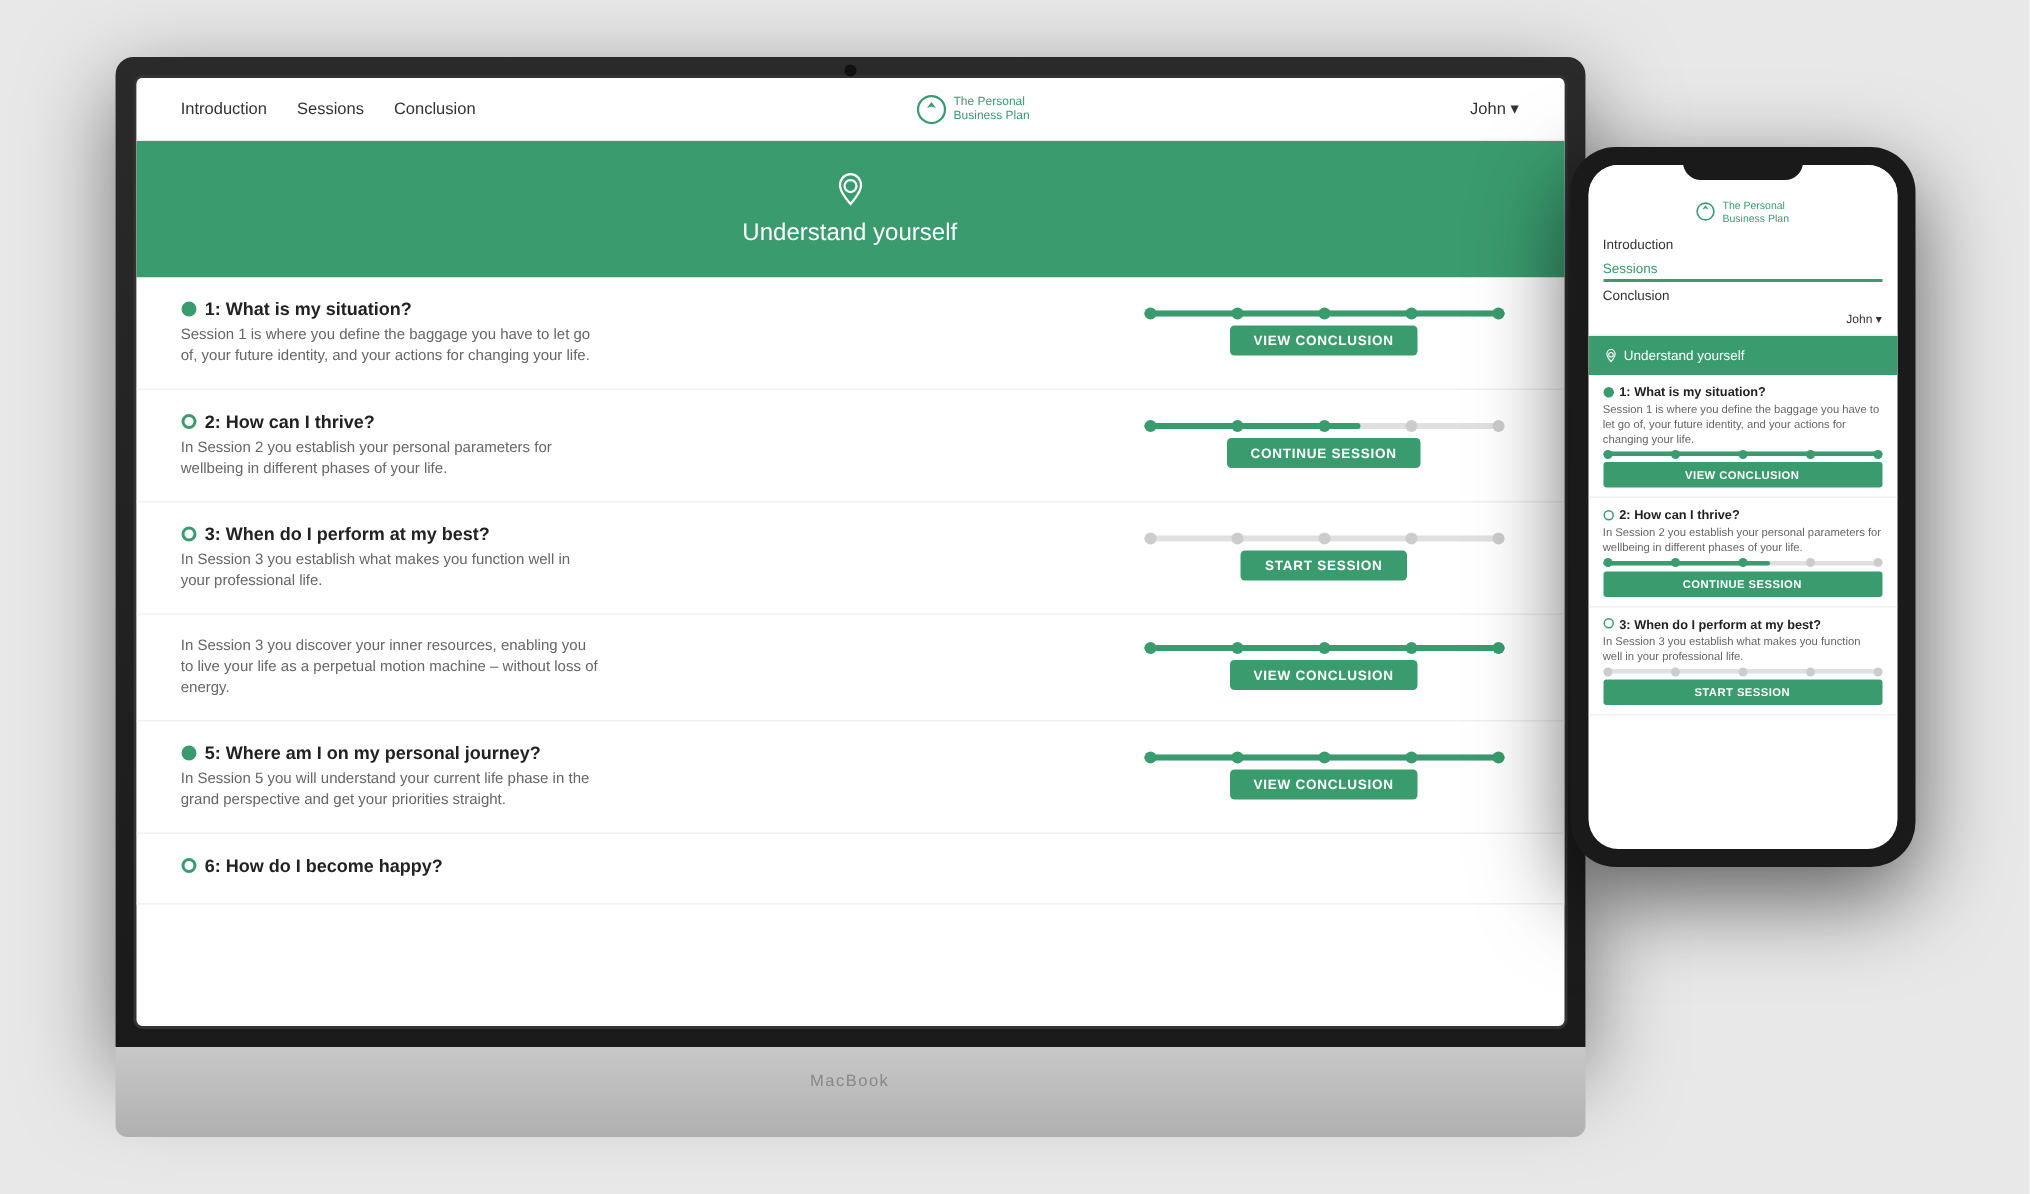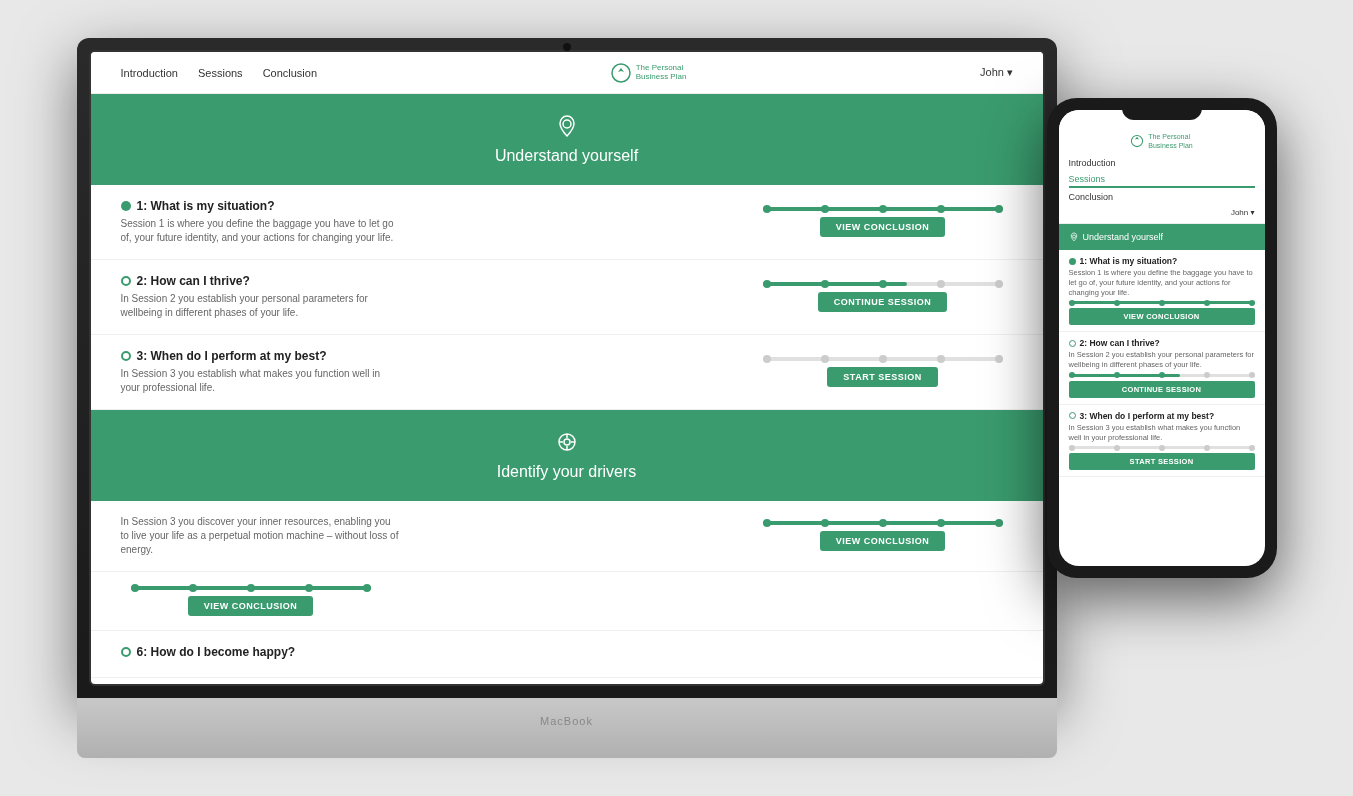--- a/index.html
+++ b/index.html
@@ -536,31 +536,20 @@
                     <div class="progress-dot inactive"></div>
                     <div class="progress-dot inactive"></div>
                     <div class="progress-dot inactive"></div>
                   </div>
                 </div>
                 <button class="session-btn">START SESSION</button>
               </div>
             </div>
           </div>
 
-          <div class="section-header">
-            <svg class="section-icon" viewBox="0 0 24 24" fill="none" xmlns="http://www.w3.org/2000/svg">
-              <circle cx="12" cy="12" r="8" stroke="white" stroke-width="1.5" fill="none"></circle>
-              <circle cx="12" cy="12" r="3" stroke="white" stroke-width="1.5" fill="none"></circle>
-              <line x1="12" y1="4" x2="12" y2="8" stroke="white" stroke-width="1.5"></line>
-              <line x1="12" y1="16" x2="12" y2="20" stroke="white" stroke-width="1.5"></line>
-              <line x1="4" y1="12" x2="8" y2="12" stroke="white" stroke-width="1.5"></line>
-              <line x1="16" y1="12" x2="20" y2="12" stroke="white" stroke-width="1.5"></line>
-            </svg>
-            <div class="section-title">Identify your drivers</div>
-          </div>
 
           <div class="sessions-list">
 
             <div class="session-item">
               <div class="session-info">
                 <div class="session-desc">In Session 3 you discover your inner resources, enabling you to live your life as a perpetual motion machine – without loss of energy.</div>
               </div>
               <div class="session-right">
                 <div class="progress-track">
                   <div class="progress-fill" style="width:100%"></div>
@@ -570,20 +559,27 @@
                     <div class="progress-dot"></div>
                     <div class="progress-dot"></div>
                     <div class="progress-dot"></div>
                   </div>
                 </div>
                 <button class="session-btn">VIEW CONCLUSION</button>
               </div>
             </div>
 
             <div class="session-item">
+              <div class="session-info">
+                <div class="session-name">
+                  <span class="session-dot completed"></span>
+                  <span>5: Where am I on my personal journey?</span>
+                </div>
+                <div class="session-desc">In Session 5 you will understand your current life phase in the grand perspective and get your priorities straight.</div>
+              </div>
               <div class="session-right">
                 <div class="progress-track">
                   <div class="progress-fill" style="width:100%"></div>
                   <div class="progress-dots">
                     <div class="progress-dot"></div>
                     <div class="progress-dot"></div>
                     <div class="progress-dot"></div>
                     <div class="progress-dot"></div>
                     <div class="progress-dot"></div>
                   </div>

